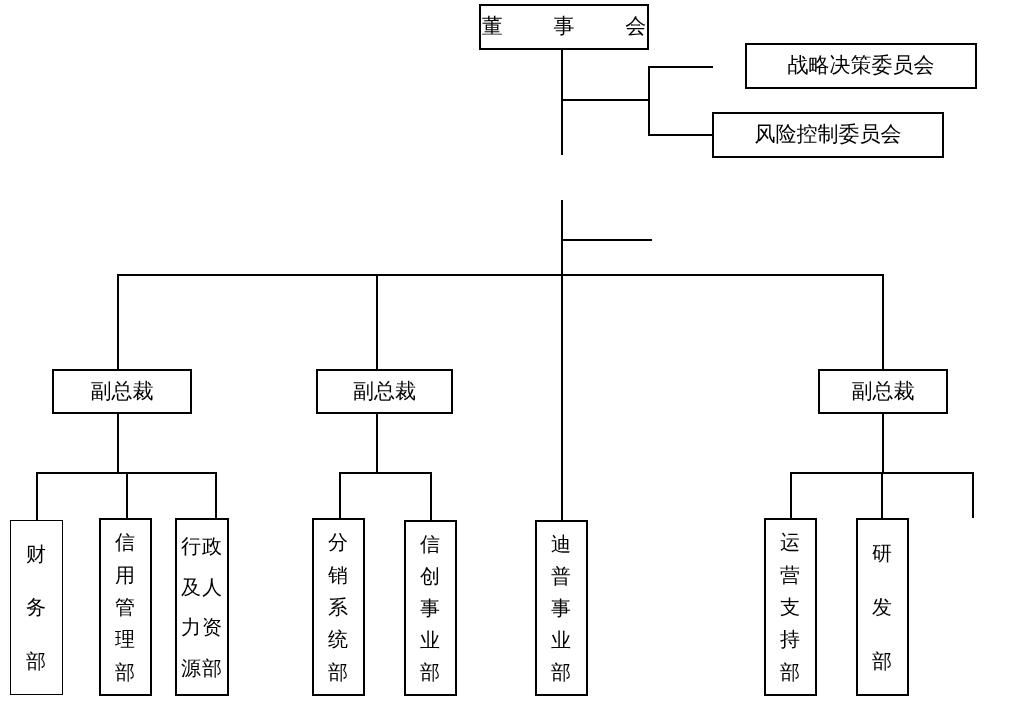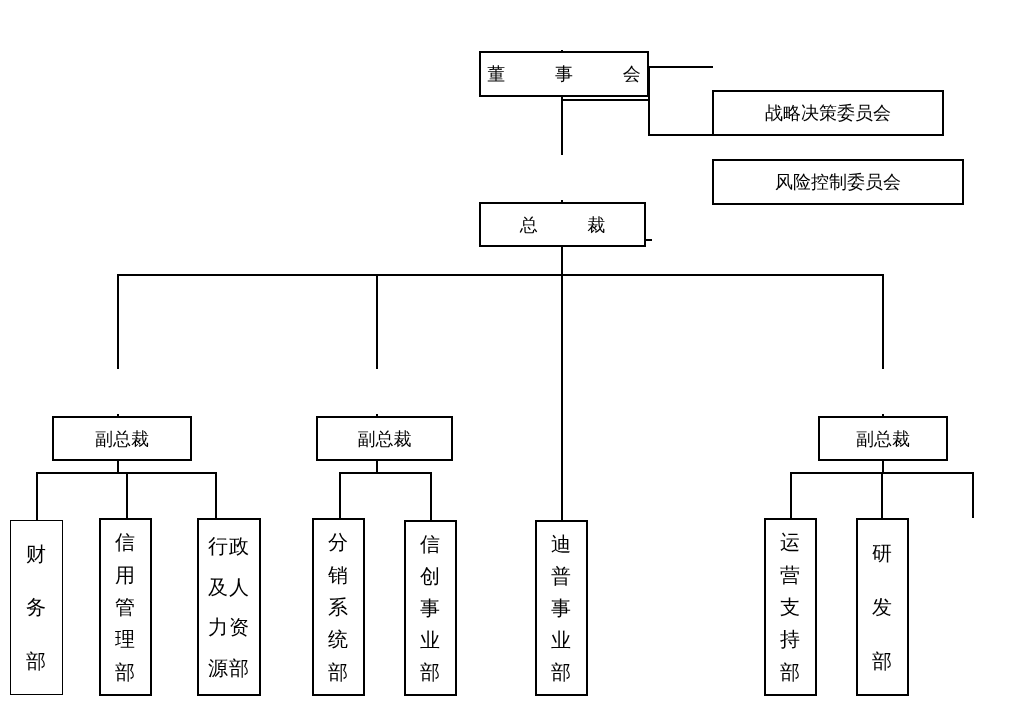--- a/index.html
+++ b/index.html
@@ -24,25 +24,24 @@
     display: flex;
     align-items: center;
     justify-content: center;
     color: #000000;
     z-index: 3;
   }
   .box.thin { border-width: 1.5px; }
 
   
   .htext {
-    font-size: 18px;
+    font-size: 21px;
     line-height: 1.1;
     white-space: nowrap;
     text-align: center;
-    margin-top: 47px;
   }
   .htext.spaced2 { letter-spacing: 22px; text-indent: 22px; }
 
   
   .vtext {
     font-size: 20px;
     line-height: 1.0;
     text-align: center;
     align-items: center;
     justify-content: center;
@@ -114,31 +113,28 @@
 
   <div class="ln hln" style="left:790px; top:472px; width:184px;"></div>
   <div class="ln vln" style="left:790px; top:472px; height:46px;"></div>
   <div class="ln vln" style="left:881px; top:472px; height:46px;"></div>
   <div class="ln vln" style="left:972px; top:472px; height:46px;"></div>
 
   <div class="box htext spaced2" style="left:479px; top:4px; width:170px; height:46px;">
     <span>董 事 会</span>
   </div>
 
-  <div class="box htext" style="left:712px; top:43px; width:232px; height:46px;">
+  <div class="box htext" style="left:745px; top:43px; width:232px; height:46px;">
     <span>战略决策委员会</span>
   </div>
 
-  <div class="box htext" style="left:712px; top:112px; width:252px; height:46px;">
+  <div class="box htext" style="left:712px; top:112px; width:232px; height:46px;">
     <span>风险控制委员会</span>
   </div>
 
-  <div class="box htext spaced2" style="left:479px; top:155px; width:167px; height:45px;">
-    <span>总 裁</span>
-  </div>
 
 
   <div class="box htext" style="left:52px; top:369px; width:140px; height:45px;">
     <span>副总裁</span>
   </div>
 
   <div class="box htext" style="left:316px; top:369px; width:137px; height:45px;">
     <span>副总裁</span>
   </div>
 
@@ -157,21 +153,21 @@
   <div class="box vtext" style="left:99px; top:518px; width:53px; height:178px;">
     <div class="vstack">
       <span>信</span>
       <span>用</span>
       <span>管</span>
       <span>理</span>
       <span>部</span>
     </div>
   </div>
 
-  <div class="box vtext" style="left:197px; top:518px; width:64px; height:178px;">
+  <div class="box vtext" style="left:175px; top:518px; width:54px; height:178px;">
     <div class="vstack">
       <span>行政</span>
       <span>及人</span>
       <span>力资</span>
       <span>源部</span>
     </div>
   </div>
 
   <div class="box vtext" style="left:312px; top:518px; width:53px; height:178px;">
     <div class="vstack">

